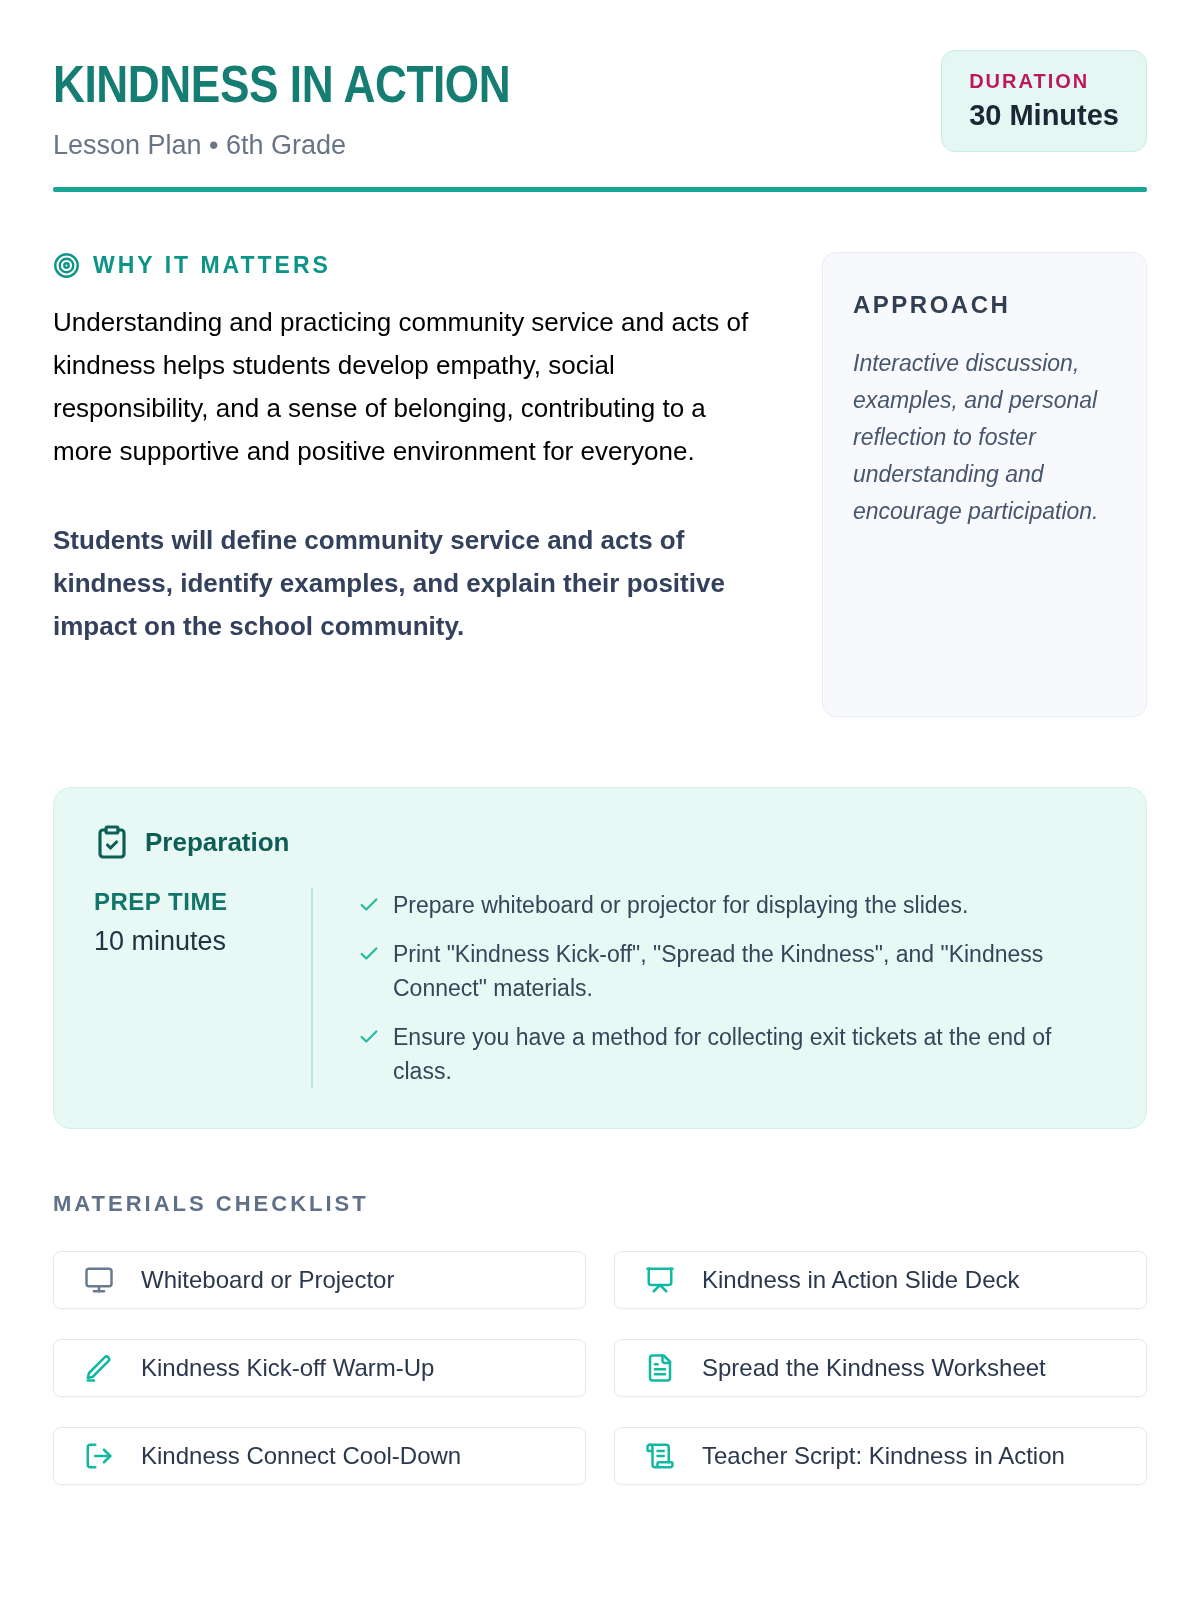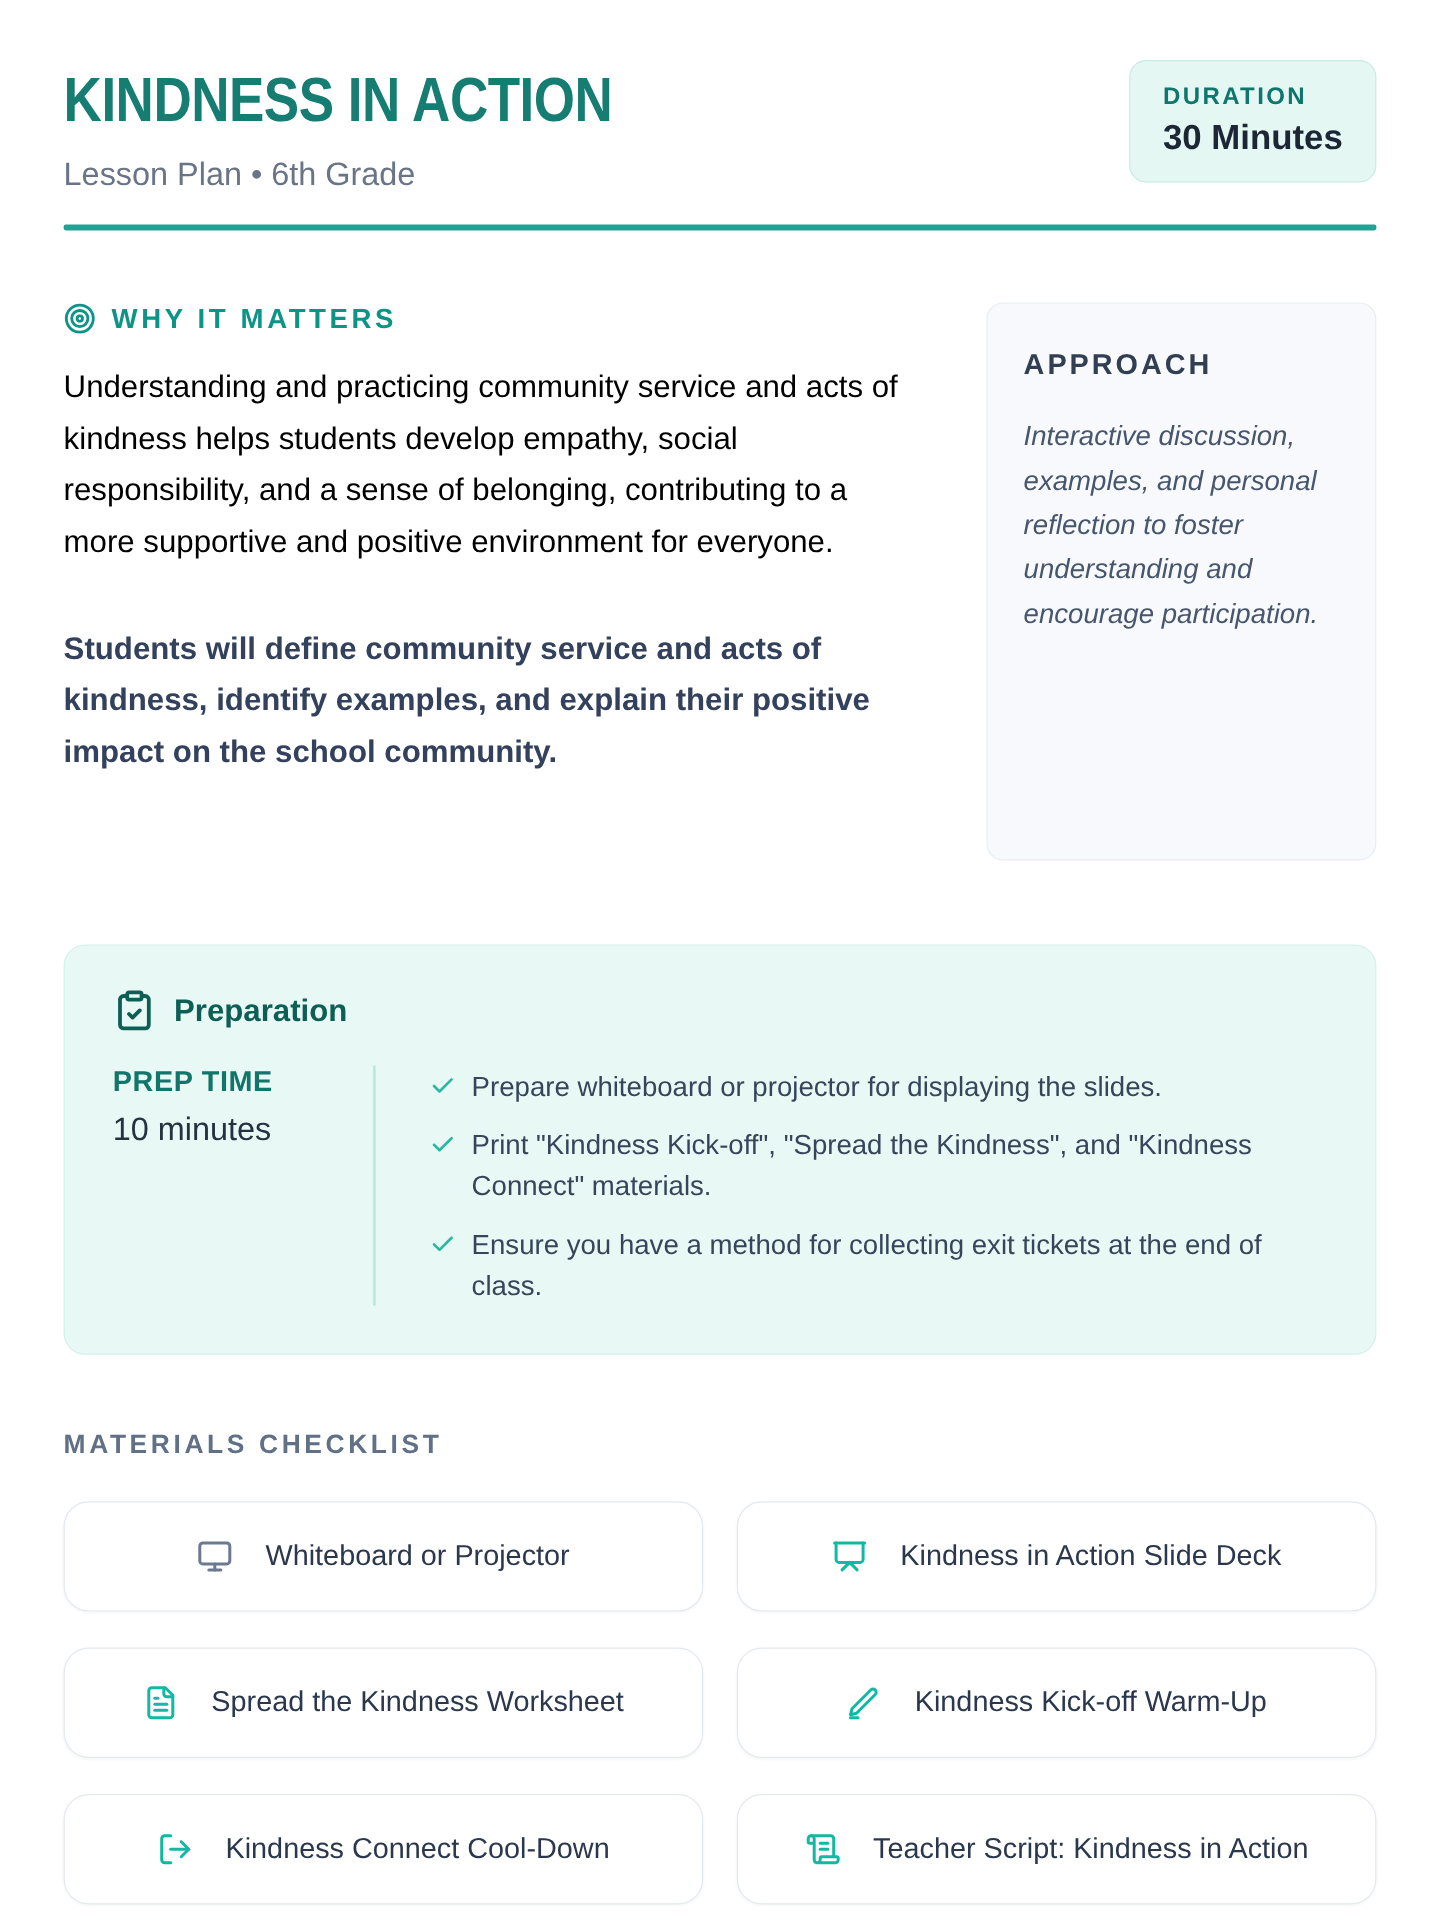--- a/index.html
+++ b/index.html
@@ -16,21 +16,21 @@
   .page-title {
     font-size: 52px; font-weight: 700; color: #157d71;
     letter-spacing: -0.5px; white-space: nowrap;
     transform: scaleX(0.85); transform-origin: left center;
   }
   .page-subtitle { margin-top: 16px; font-size: 27px; color: #697487; }
   .duration-box {
     background: #e4f7f2; border: 1.5px solid #c8ebe3; border-radius: 14px;
     padding: 19px 27px; margin-top: -4px;
   }
-  .duration-label { font-size: 20px; font-weight: 700; letter-spacing: 2px; color: #0f766e; }
+  .duration-label { font-size: 20px; font-weight: 700; letter-spacing: 2px; color: #be185d; }
   .duration-value { margin-top: 6px; font-size: 29px; font-weight: 700; color: #1c2635; }
   .rule { margin-top: 26px; height: 5px; background: #1aa694; border-radius: 2px; }
 
   
   .main-grid { display: flex; gap: 52px; margin-top: 60px; justify-content: flex-end; }
   .left-col { width: 717px; flex: 0 0 717px; }
   .section-head { display: flex; align-items: center; gap: 13px; }
   .section-head .icn { width: 27px; height: 27px; color: #0d9488; flex: 0 0 auto; }
   .section-head .txt { font-size: 23px; font-weight: 700; letter-spacing: 3px; color: #0d9488; }
   .why-body { margin-top: 22px; font-size: 26px; line-height: 43px; color: #000000; }
@@ -64,24 +64,23 @@
   .prep-step { display: flex; gap: 13px; font-size: 23px; line-height: 34px; color: #36455a; }
   .prep-step .icn { width: 22px; height: 22px; margin-top: 6px; color: #2ab9a0; flex: 0 0 auto; }
 
   
   .materials-head { margin-top: 62px; font-size: 22px; font-weight: 700; letter-spacing: 3px; color: #5f7087; }
   .materials-grid {
     margin-top: 34px; display: grid; grid-template-columns: 1fr 1fr;
     column-gap: 28px; row-gap: 30px;
   }
   .material-card {
-    height: 92px; background: #ffffff; border: 1.5px solid #e4e9f0; border-radius: 21px;
+    height: 58px; background: #ffffff; border: 1.5px solid #e4e9f0; border-radius: 8px;
     display: flex; align-items: center; gap: 27px; padding: 0 30px;
     box-shadow: 0 1px 2px rgba(30,42,58,0.04);
-    justify-content: center;
   }
   .material-card .icn { width: 30px; height: 30px; flex: 0 0 auto; color: #12b9a2; }
   .material-card .icn.gray { color: #6b7a8f; }
   .material-label { font-size: 24px; color: #2a374c; }
 
   svg { display: block; }
 </style>
 </head>
 <body>
 
@@ -198,43 +197,43 @@
             <path d="M21 3v11a2 2 0 0 1-2 2H5a2 2 0 0 1-2-2V3"></path>
             <path d="m7 21 5-5 5 5"></path>
         </svg>
       </span>
       <span class="material-label">Kindness in Action Slide Deck</span>
     </div>
 
     <div class="material-card">
       <span class="icn">
         <svg viewBox="0 0 24 24" fill="none" stroke="currentColor" stroke-width="2" stroke-linecap="round" stroke-linejoin="round">
+          <path d="M16.5 3.5a2.12 2.12 0 0 1 3 3L7 19l-4 1 1-4Z"></path>
+            <path d="M3 22h5"></path>
+        </svg>
+      </span>
+      <span class="material-label">Kindness Kick-off Warm-Up</span>
+    </div>
+
+    <div class="material-card">
+      <span class="icn">
+        <svg viewBox="0 0 24 24" fill="none" stroke="currentColor" stroke-width="2" stroke-linecap="round" stroke-linejoin="round">
           <path d="M15 2H6a2 2 0 0 0-2 2v16a2 2 0 0 0 2 2h12a2 2 0 0 0 2-2V7Z"></path>
             <path d="M14 2v4a2 2 0 0 0 2 2h4"></path>
           <line x1="16" y1="13" x2="8" y2="13"></line>
             <line x1="16" y1="17" x2="8" y2="17"></line>
             <line x1="10" y1="9" x2="8" y2="9"></line>
         </svg>
       </span>
       <span class="material-label">Spread the Kindness Worksheet</span>
     </div>
 
     <div class="material-card">
       <span class="icn">
         <svg viewBox="0 0 24 24" fill="none" stroke="currentColor" stroke-width="2" stroke-linecap="round" stroke-linejoin="round">
-          <path d="M16.5 3.5a2.12 2.12 0 0 1 3 3L7 19l-4 1 1-4Z"></path>
-            <path d="M3 22h5"></path>
-        </svg>
-      </span>
-      <span class="material-label">Kindness Kick-off Warm-Up</span>
-    </div>
-
-    <div class="material-card">
-      <span class="icn">
-        <svg viewBox="0 0 24 24" fill="none" stroke="currentColor" stroke-width="2" stroke-linecap="round" stroke-linejoin="round">
           <path d="M9 21H5a2 2 0 0 1-2-2V5a2 2 0 0 1 2-2h4"></path>
             <polyline points="16 17 21 12 16 7"></polyline>
             <line x1="21" y1="12" x2="9" y2="12"></line>
         </svg>
       </span>
       <span class="material-label">Kindness Connect Cool-Down</span>
     </div>
 
     <div class="material-card">
       <span class="icn">

